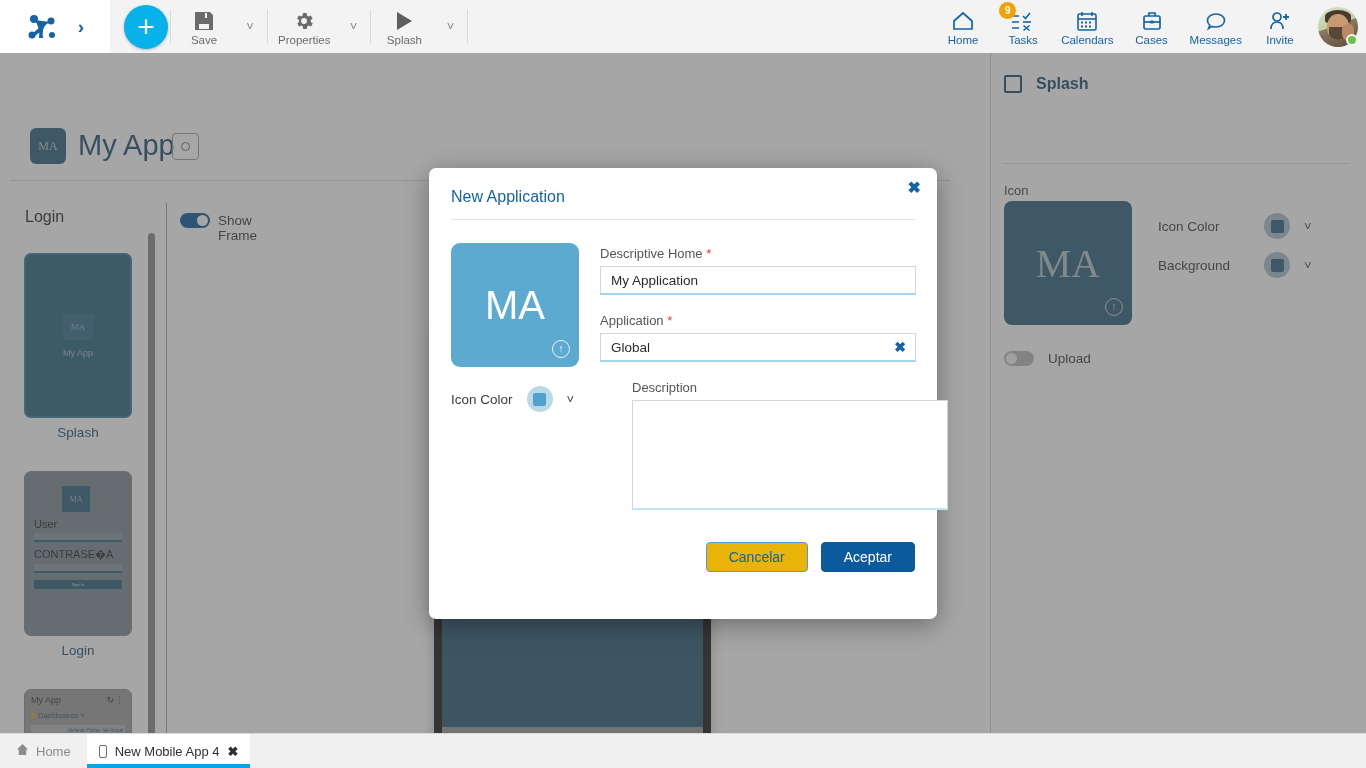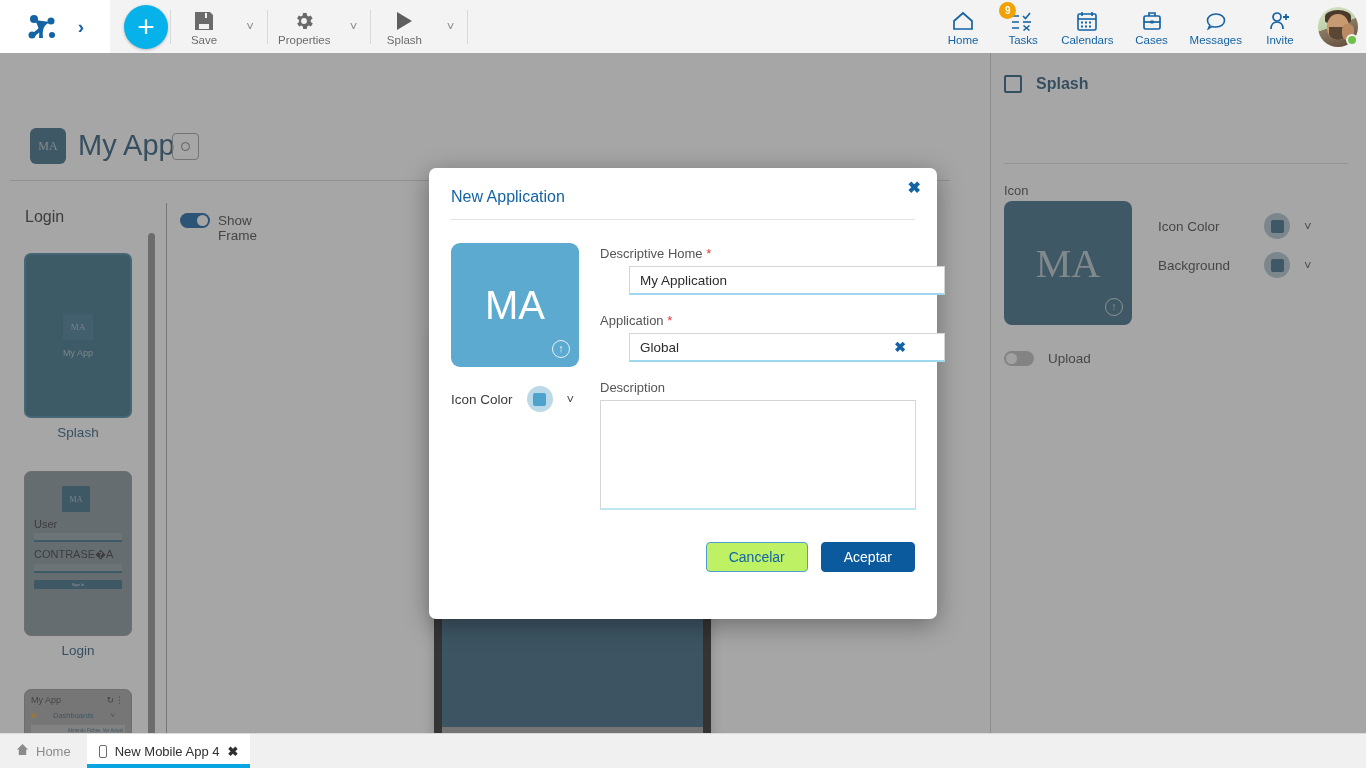--- a/index.html
+++ b/index.html
@@ -125,21 +125,21 @@
       display:flex;align-items:center;justify-content:center; margin: 4px auto 6px 28px; font-family:"Liberation Serif", serif;}
   .login-inner .lbl { font-size: 11px; color: #2a2a2a; margin: 4px 0 3px 0; }
   .login-inner .fld { height: 9px; background: #8d9aa0; border-bottom: 2px solid #2d6680; }
   .login-inner .btn { height: 9px; background: #31637c; border-radius: 1px; margin-top: 7px;
       color:#cfd9de; font-size:4px; display:flex;align-items:center;justify-content:center;}
 
   .dash-inner { position: absolute; inset: 0; background: #9e9e9e; padding: 5px 6px; }
   .dash-inner .dh { display: flex; align-items: center; justify-content: space-between; }
   .dash-inner .dh-t { font-size: 9px; color: #3a3a3a; }
   .dash-inner .dh-i { font-size: 9px; color: #3a3a3a; letter-spacing: 1px;}
-  .dash-inner .dnav { display:flex; align-items:center; gap:17px; margin-top: 6px; font-size: 7.5px; color: #2f5e78;}
+  .dash-inner .dnav { display:flex; align-items:center; gap:2px; margin-top: 6px; font-size: 7.5px; color: #2f5e78;}
   .dash-inner .dnav .dot { width:5px;height:5px;border-radius:50%;background:#e0a02a;}
   .dash-card { margin-top: 5px; background: #b6b6b6; padding: 3px 2px; }
   .dash-card .ttl { font-size: 4.5px; color: #333; }
   .dash-card .links { font-size: 4.5px; color: #2f5e78; text-align: right; }
   .funnel { margin-top: 1px; }
   .fseg { margin: 0 auto; text-align: center; font-size: 4.5px; color: #fff; line-height: 8px; height: 8px; }
 
   
   .show-frame-wrap { position: absolute; left: 180px; top: 160px; display: flex; align-items: flex-start; gap: 8px; }
   .toggle { width: 30px; height: 15px; border-radius: 9px; background: #0b5a9e; position: relative; }
@@ -223,38 +223,38 @@
   .m-iconcolor .lbl { font-size: 13.5px; color: #3c3c3c; }
   .m-iconcolor .swatch-btn { background: #bcd9e8; }
   .m-iconcolor .swatch-btn .sw { background: #4ea3cd; }
 
   .field { position: absolute; left: 171px; width: 316px; }
   .field .flabel { font-size: 13px; color: #555; margin-bottom: 5px; }
   .req { color: #e03b3b; }
   .finput {
     width: 316px; height: 29px; border: 1px solid #d5d5d5; border-bottom: 2px solid #9fd7ef;
     padding: 0 10px; font-size: 13.5px; color: #2c2c2c; background: #fff;
-    font-family: "Liberation Sans", sans-serif; outline: none; margin-left: 29px;
+    font-family: "Liberation Sans", sans-serif; outline: none;
   }
   .select-wrap { position: relative; }
   .select-clear {
     position: absolute; right: 10px; top: 6px; color: #1463a5; font-size: 14px; font-weight: bold; cursor: pointer;
   }
   .ftext {
     width: 316px; height: 110px; border: 1px solid #d5d5d5; border-bottom: 2px solid #bfe6f4;
     padding: 6px 10px; font-size: 13.5px; color: #2c2c2c; resize: none;
     font-family: "Liberation Sans", sans-serif; outline: none;
   }
   .modal-actions { position: absolute; right: 22px; bottom: 47px; display: flex; gap: 13px; }
   .btn {
     height: 30px; padding: 0 22px; border-radius: 4px; font-size: 14px; cursor: pointer;
     display: flex; align-items: center; justify-content: center;
     font-family: "Liberation Sans", sans-serif;
   }
-  .btn-cancel { background: #bef264; color: #1463a5; border: 1px solid #4e9ed4; }
+  .btn-cancel { background: #eab308; color: #1463a5; border: 1px solid #4e9ed4; }
   .btn-accept { background: #0b5a9e; color: #fff; border: 1px solid #0b5a9e; }
 
   
   .taskbar {
     position: absolute; left: 0; top: 733px; width: 1366px; height: 35px;
     background: #f0f0f0; display: flex; align-items: stretch;
     border-top: 1px solid #dadada;
   }
   .tk-home {
     display: flex; align-items: center; gap: 7px; padding: 0 16px; color: #8b8b8b; font-size: 13px;
@@ -586,21 +586,21 @@
       <div class="flabel">
         <span>Application</span>
         <span class="req">*</span>
       </div>
       <div class="select-wrap">
         <input class="finput" type="text" value="Global" style="">
         <span class="select-clear">✖</span>
       </div>
     </div>
 
-    <div class="field" style="top:212px;">
+    <div class="field" style="top:212px;margin-left:32px;">
       <div class="flabel">Description</div>
       <textarea class="ftext" placeholder="" style=""></textarea>
     </div>
 
     <div class="modal-actions">
       <div class="btn btn-cancel">Cancelar</div>
       <div class="btn btn-accept">Aceptar</div>
     </div>
   </div>
 

